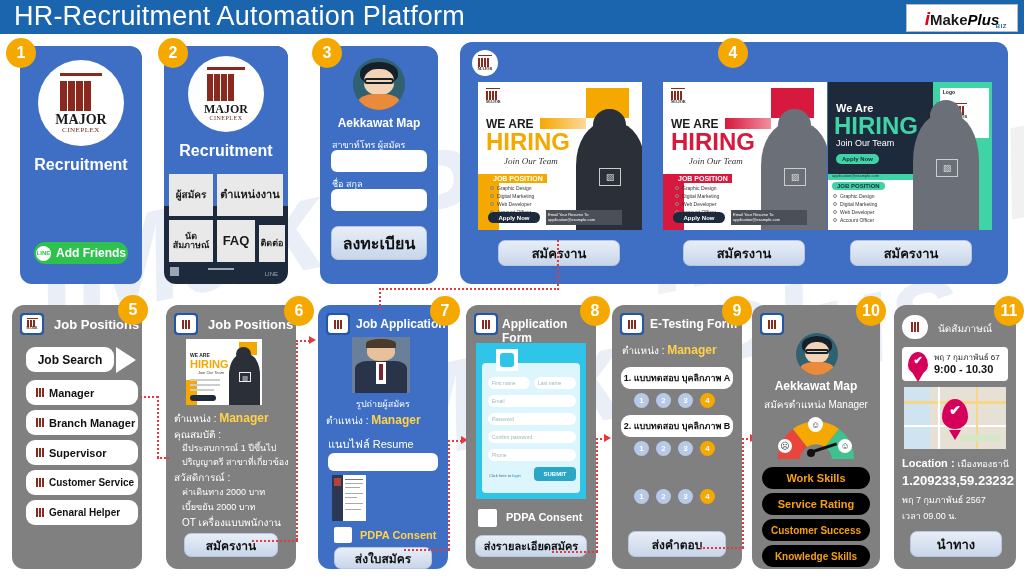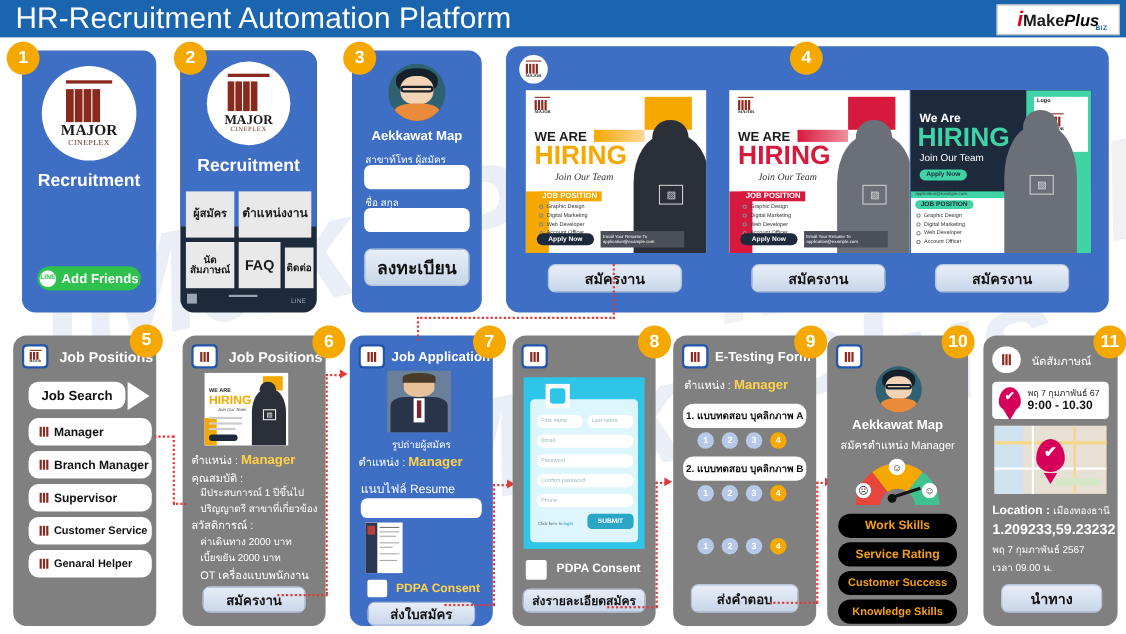--- a/index.html
+++ b/index.html
@@ -590,20 +590,21 @@
   <div class="panel panel-grey" style="left:466px; top:305px; width:130px; height:264px;">
     <div class="mini-logo" style="position:absolute; left:8px; top:8px; width:24px; height:22px;">
       <div class="mini-logo-inner" style="width:20px;height:18px; display:flex;align-items:center;justify-content:center;">
         <span style="display:flex;gap:1px;align-items:flex-end;">
             <i style="display:block;width:2px;height:9px;background:#8a2a1e;"></i>
             <i style="display:block;width:2px;height:9px;background:#8a2a1e;"></i>
             <i style="display:block;width:2px;height:9px;background:#8a2a1e;"></i>
           </span>
       </div>
     </div>
+    <div class="ph-title" style="position:absolute; left:36px; top:12px; font-size:12px;">Application  Form</div>
 
     <div style="position:absolute; left:10px; top:38px; width:110px; height:156px; background:#2ec5e8;">
       <div style="position:absolute; left:6px; top:20px; width:98px; height:130px; background:#ddf6fd; border-radius:4px;"></div>
       <div style="position:absolute; left:20px; top:6px; width:22px; height:22px; background:#fff; display:flex; align-items:center; justify-content:center;">
         <span style="display:block;width:14px;height:14px;background:#2ec5e8;border-radius:3px;"></span>
       </div>
       <div style="position:absolute; left:12px; top:34px; width:42px; height:12px; background:#fff; border-radius:7px; font-size:5px; color:#9bb; display:flex; align-items:center; padding-left:4px;">First name</div>
       <div style="position:absolute; left:58px; top:34px; width:42px; height:12px; background:#fff; border-radius:7px; font-size:5px; color:#9bb; display:flex; align-items:center; padding-left:4px;">Last name</div>
       <div style="position:absolute; left:12px; top:52px; width:88px; height:12px; background:#fff; border-radius:7px; font-size:5px; color:#9bb; display:flex; align-items:center; padding-left:4px;">Email</div>
       <div style="position:absolute; left:12px; top:70px; width:88px; height:12px; background:#fff; border-radius:7px; font-size:5px; color:#9bb; display:flex; align-items:center; padding-left:4px;">Password</div>

